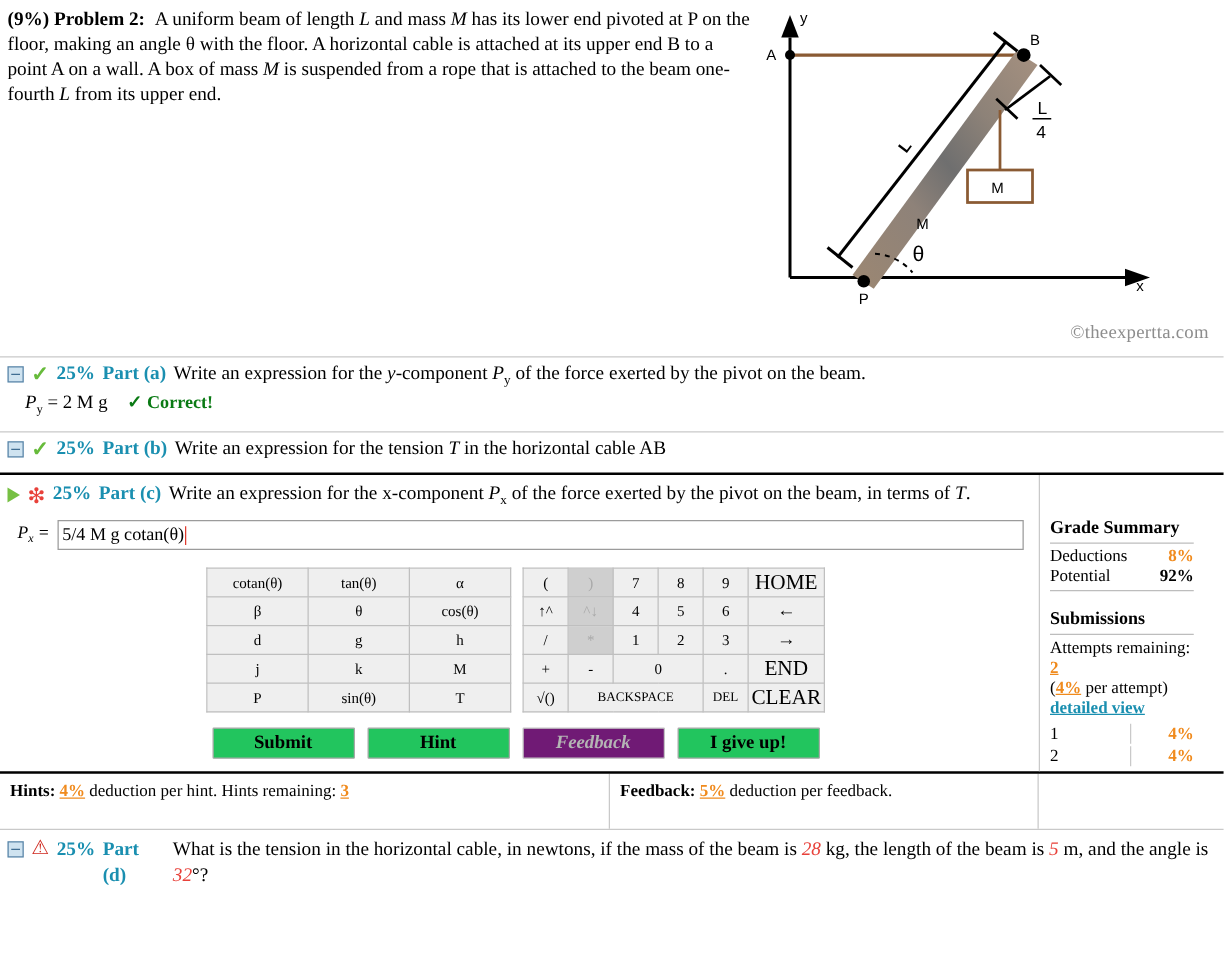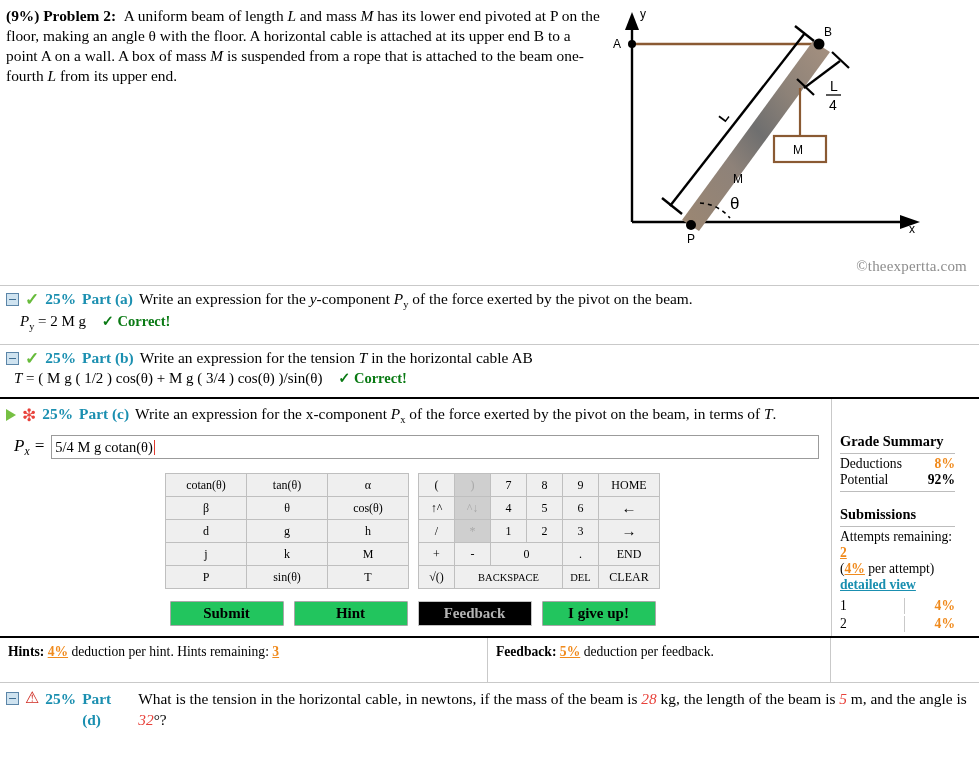--- a/index.html
+++ b/index.html
@@ -69,50 +69,50 @@
   .g-title { font-weight: bold; font-size: 14.4px; }
   .g-rule { border-top: 1px solid #bdbdbd; margin: 3px 0 2px 0; }
   .g-row { display: flex; justify-content: space-between; }
   .org { color: #f08a1c; font-weight: bold; }
   .lnk { color: #1a8fb0; font-weight: bold; text-decoration: underline; cursor: pointer; }
   .ul-org { color: #f08a1c; font-weight: bold; text-decoration: underline; }
   .sub-tbl { margin-top: 4px; }
   .sub-tbl .g-row { padding: 1px 0; }
 
   .answer-row { display: flex; align-items: center; padding: 10px 0 0 8px; margin-right: 160px; }
-  .answer-lbl { font-size: 17px; font-style: italic; margin-right: 6px; white-space: nowrap; }
+  .answer-lbl { font-size: 14px; font-style: italic; margin-right: 6px; white-space: nowrap; }
   .answer-input {
     flex: 1; height: 23px; border: 1px solid #9b9b9b; background: #fff;
     font-family: "Liberation Serif", serif; font-size: 14.5px; padding: 11px 3px;
     display: flex; align-items: center; box-sizing: border-box;
   }
   .caret { display:inline-block; width:1px; height:15px; background:#e03b2f; margin-left:1px; }
 
   
   .keypad { display: flex; justify-content: center; gap: 9px; margin: 14px 160px 0 0; }
   .kp { border-collapse: collapse; }
   .kp td {
     border: 1px solid #bfbfbf; background: #efefef;
     text-align: center; font-size: 12px; height: 20px;
     font-family: "Liberation Serif", serif; cursor: pointer;
   }
   .kp.left td { width: 78px; }
   .kp.right td { width: 33px; }
-  .kp td.home { width: 58px; font-size: 12px; font-variant: small-caps; }
+  .kp td.home { width: 58px; font-size: 17px; font-variant: small-caps; }
   .kp td.dis { background: #cfcfcf; color: #a9a9a9; }
   .kp td.sm { font-size: 10.5px; }
   .kp td.arrow { font-size: 15px; }
 
   .btnrow { display: flex; justify-content: center; gap: 10px; margin: 12px 160px 10px 0; }
   .btn {
     min-width: 84px; padding: 3px 14px; font-size: 15px; font-weight: bold;
     font-family: "Liberation Serif", serif; background: #22c55e;
     border: 1px solid #a8a8a8; border-radius: 1px; cursor: pointer; text-align: center;
   }
-  .btn.dis { color: #b4b4b4; background: #000000; border-color: #c3c3c3; cursor: default; }
+  .btn.dis { color: #b4b4b4; background: #701a75; border-color: #c3c3c3; cursor: default; font-style: italic; }
 
   
   .hintbar { display: flex; border-bottom: 1px solid #c9c9c9; height: 44px; }
   .hint-cell { padding: 6px 8px; font-size: 13.6px; box-sizing: border-box; }
   .hint-cell.a { width: 488px; border-right: 1px solid #c9c9c9; }
   .hint-cell.b { flex: 1; border-right: 1px solid #c9c9c9; }
   .hb { font-weight: bold; }
 
   
   .partd { padding: 6px 6px 0 6px; font-size: 15.4px; line-height: 1.35; }
@@ -213,25 +213,20 @@
 <div class="part">
   <div class="part-head">
     <span class="icon box-icon"></span>
     <span class="icon check-icon">✓</span>
     <span class="pct">25%</span>
     <span class="pname">Part (b)</span>
     <span class="ptext">
       <span>Write an expression for the tension </span><i class="v">T</i><span> in the horizontal cable AB</span>
     </span>
   </div>
-  <div class="ansline" style="padding-left:8px">
-    <i class="v">T</i>
-    <span>= ( M g ( 1/2 ) cos(θ) + M g ( 3/4 ) cos(θ) )/sin(θ)</span>
-    <span class="correct">✓ Correct!</span>
-  </div>
 </div>
 
 <div class="partc-wrap" style="margin-top:10px">
 
   <div class="grade-col">
     <div class="g-title">Grade Summary</div>
     <div class="g-rule"></div>
     <div class="g-row">
       <span>Deductions</span>
       <span class="org">8%</span>

